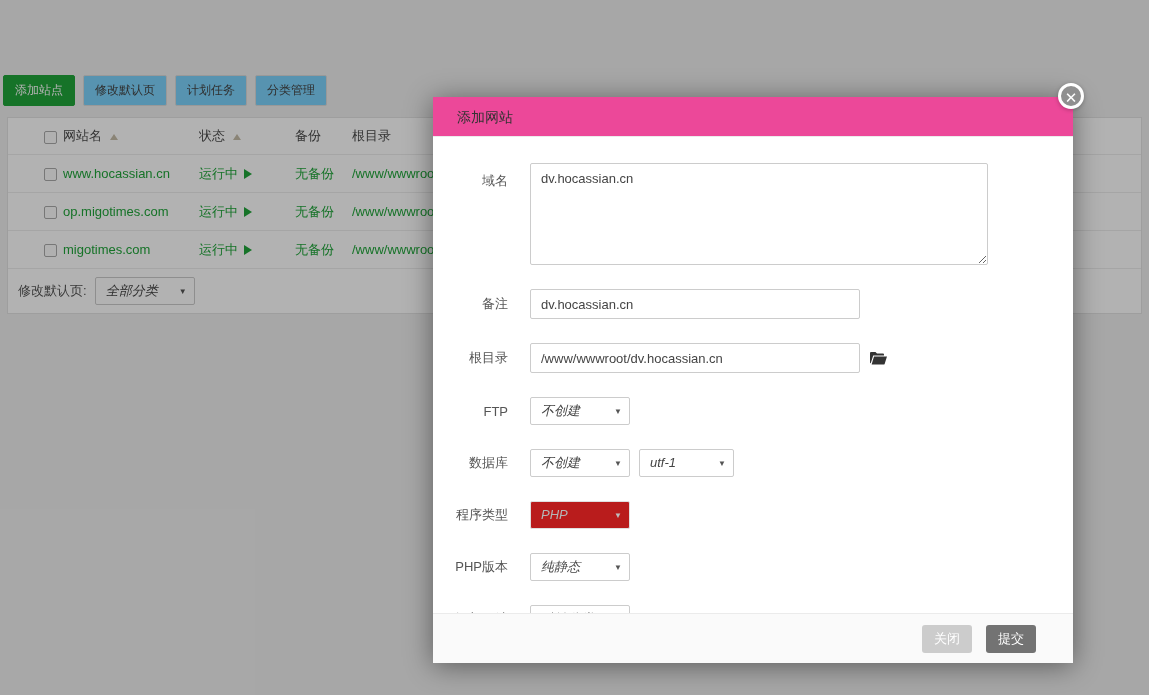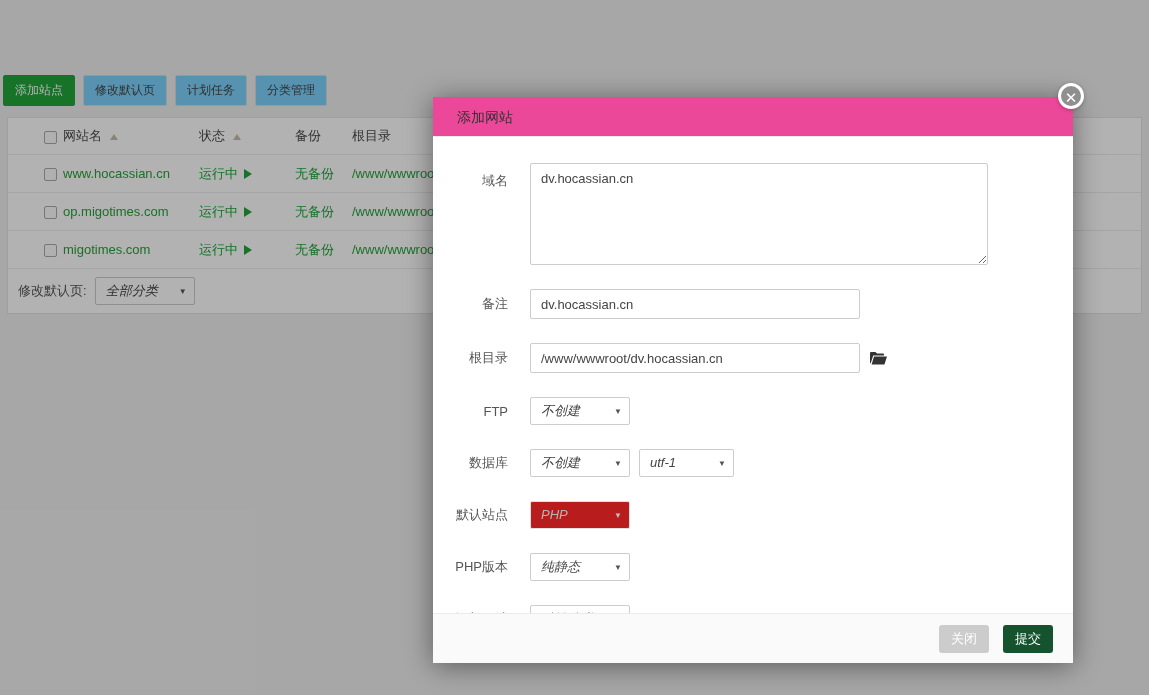--- a/index.html
+++ b/index.html
@@ -112,29 +112,29 @@
   .inp {
     width:330px; height:30px; border:1px solid #ccc; border-radius:2px;
     font-size:13px; color:#444; padding:0 10px; outline:none;
     font-family:"Liberation Sans","DejaVu Sans",sans-serif;
   }
   .folder-btn { margin-left:10px; cursor:pointer; display:inline-flex; align-items:center; }
   .m-foot {
     position:absolute; left:0; right:0; bottom:0; height:50px;
     background:#fafafa; border-top:1px solid #ebebeb;
     display:flex; align-items:center; justify-content:flex-end;
-    padding-right:20px; gap:14px;
+    padding-right:37px; gap:14px;
   }
   .fbtn {
     height:28px; line-height:28px; padding:0 12px; border:none;
     border-radius:3px; font-size:13px; color:#fff; cursor:pointer;
     font-family:"Liberation Sans","DejaVu Sans",sans-serif;
   }
   .fbtn.gray { background:#cccccc; }
-  .fbtn.green { background:#14532d; }
+  .fbtn.green { background:#737373; }
 </style>
 </head>
 <body>
 
 <div class="page">
 
 
   <div class="toolbar">
     <span class="btn green">添加站点</span>
     <span class="btn">修改默认页</span>
@@ -228,21 +228,21 @@
         <span>不创建</span>
         <span class="arr">▼</span>
       </span>
       <span class="sel" style="width:95px; margin-left:9px;">
         <span>utf-1</span>
         <span class="arr">▼</span>
       </span>
     </div>
 
     <div class="frow">
-      <label>默认站点</label>
+      <label>程序类型</label>
       <span class="sel disabled">
         <span>PHP</span>
         <span class="arr">▼</span>
       </span>
     </div>
 
     <div class="frow">
       <label>PHP版本</label>
       <span class="sel">
         <span>纯静态</span>

